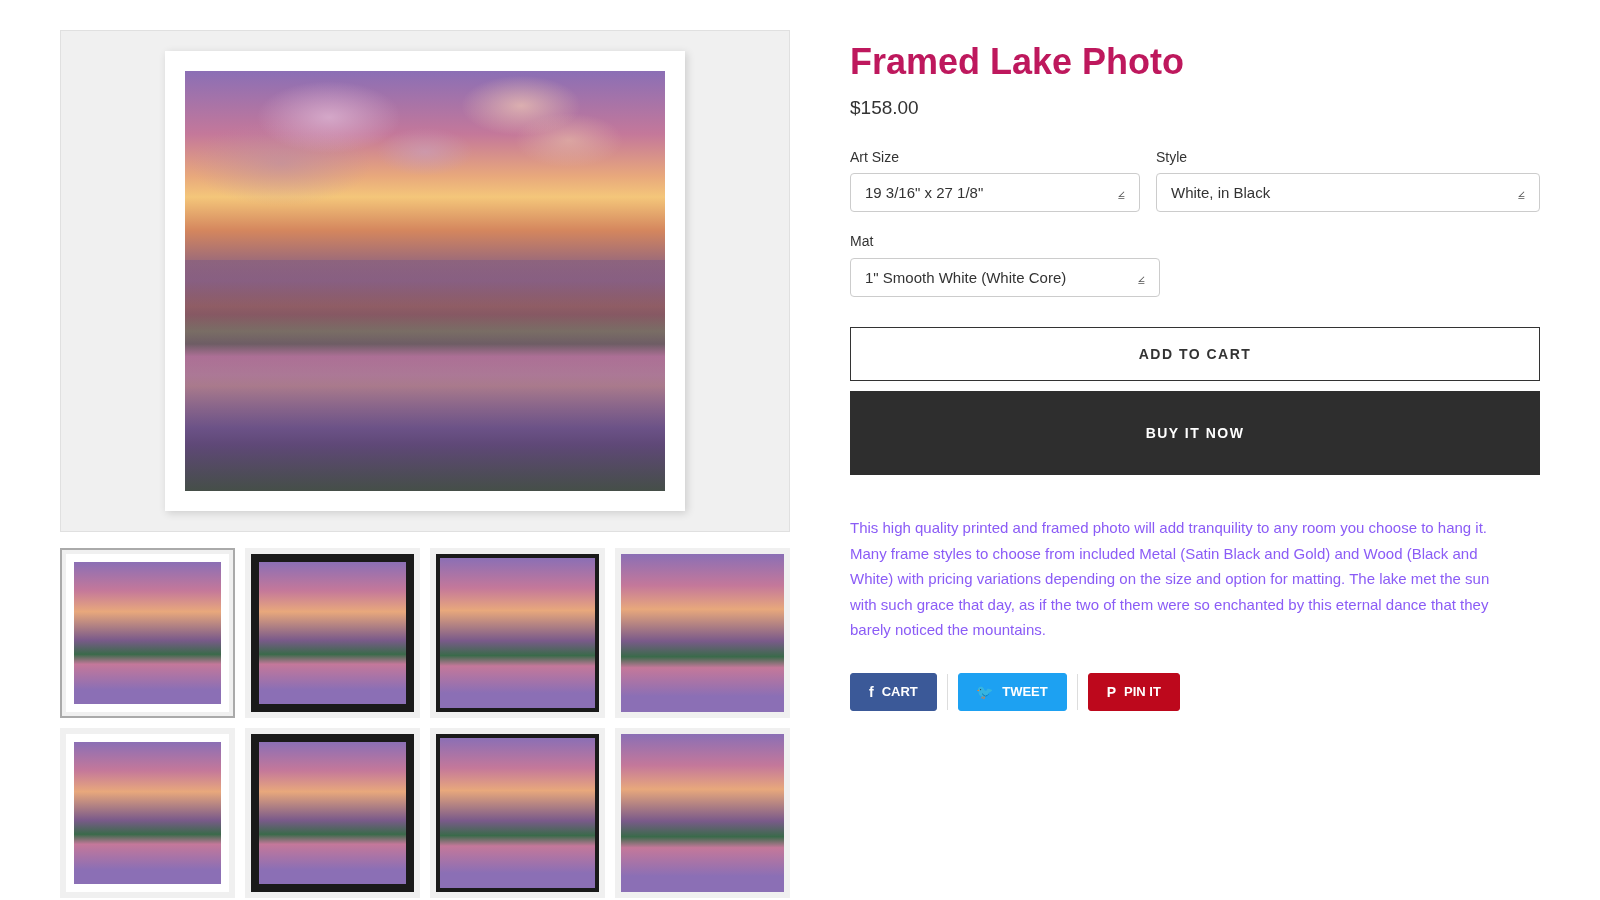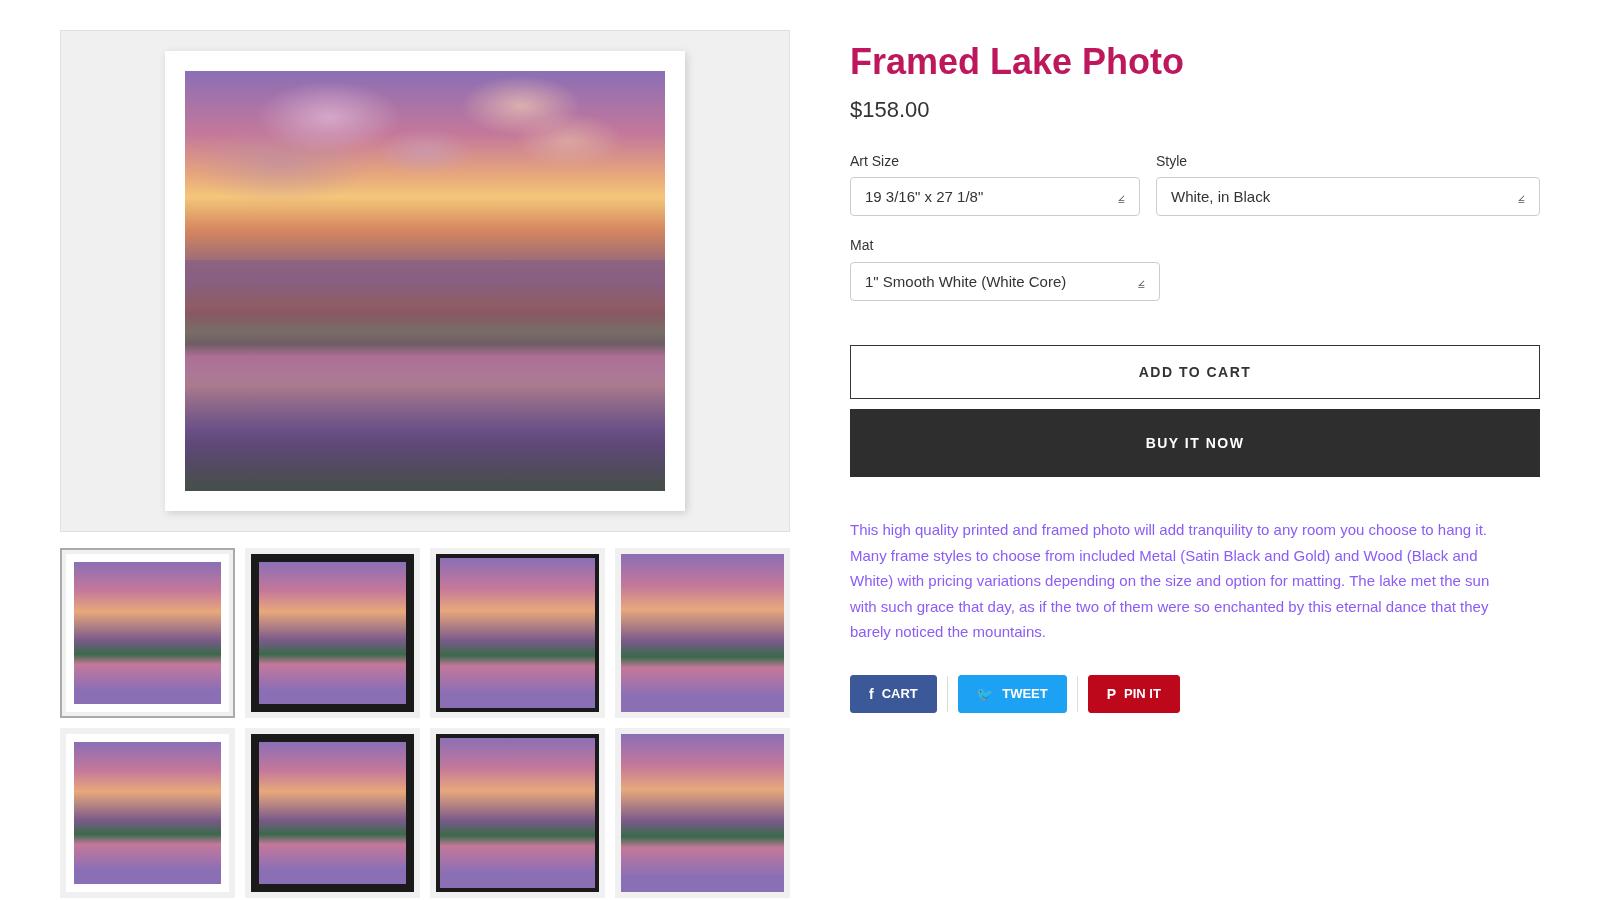--- a/index.html
+++ b/index.html
@@ -134,21 +134,21 @@
       padding-top: 10px;
     }
     .product-title {
       font-size: 36px;
       font-weight: 700;
       color: #be185d;
       margin-bottom: 14px;
       line-height: 1.2;
     }
     .product-price {
-      font-size: 22px;
+      font-size: 19px;
       font-weight: 400;
       color: #333;
       margin-bottom: 30px;
     }
     .options-row {
       display: flex;
       gap: 16px;
       margin-bottom: 20px;
     }
     .option-group {
@@ -196,25 +196,24 @@
       padding: 18px;
       border: 1.5px solid #333;
       background: white;
       color: #333;
       font-size: 14px;
       font-weight: 700;
       letter-spacing: 1.5px;
       cursor: pointer;
       margin-bottom: 10px;
       text-transform: uppercase;
-      margin-top: 14px;
     }
     .buy-now-btn {
       width: 100%;
-      padding: 26px;
+      padding: 34px;
       border: none;
       background: #2e2e2e;
       color: white;
       font-size: 14px;
       font-weight: 700;
       letter-spacing: 1.5px;
       cursor: pointer;
       margin-bottom: 40px;
       text-transform: uppercase;
     }

